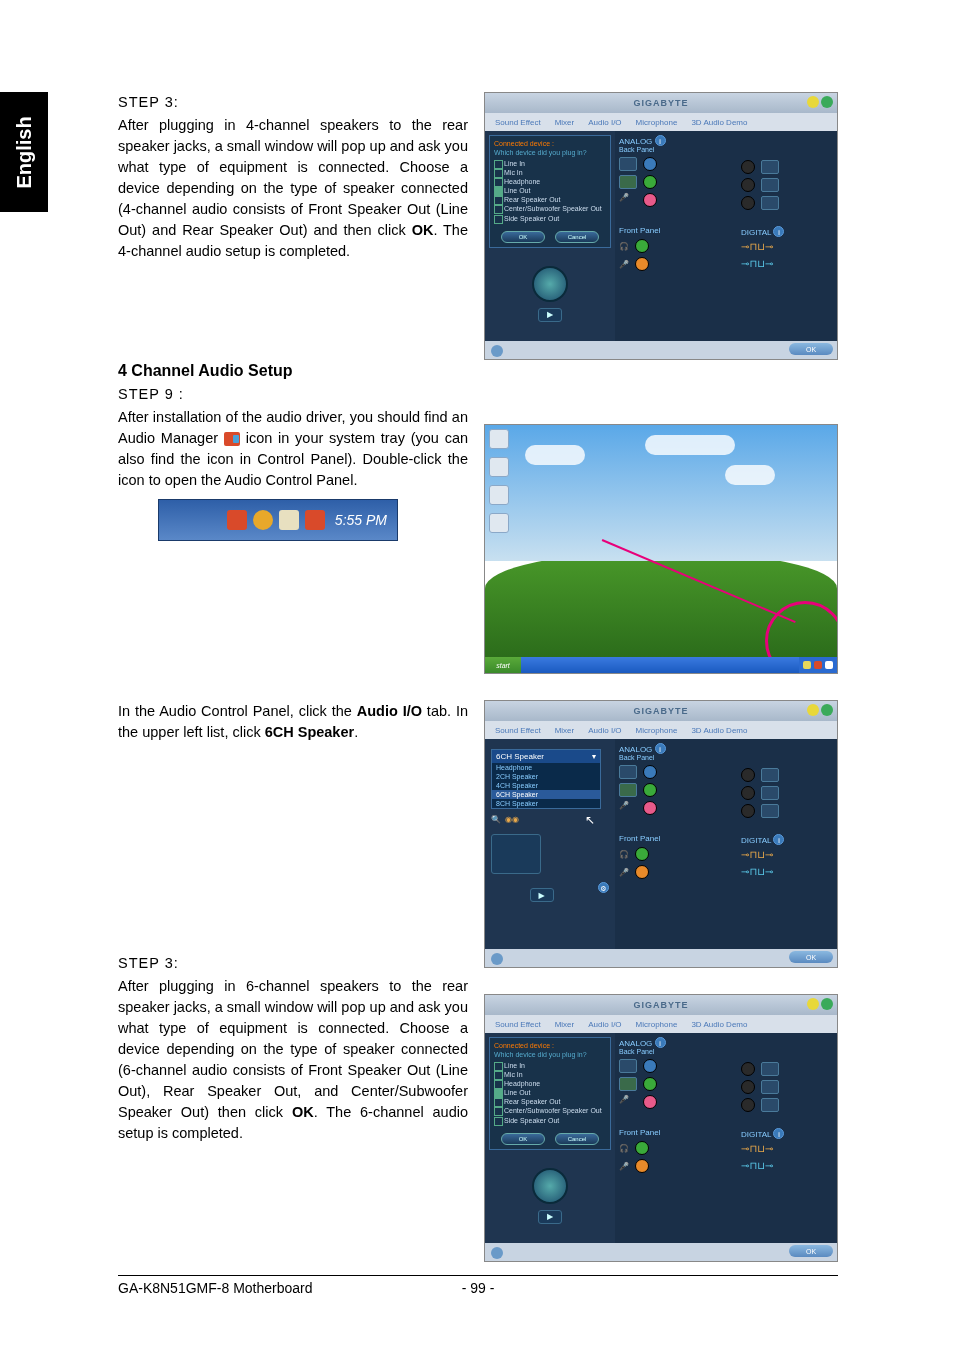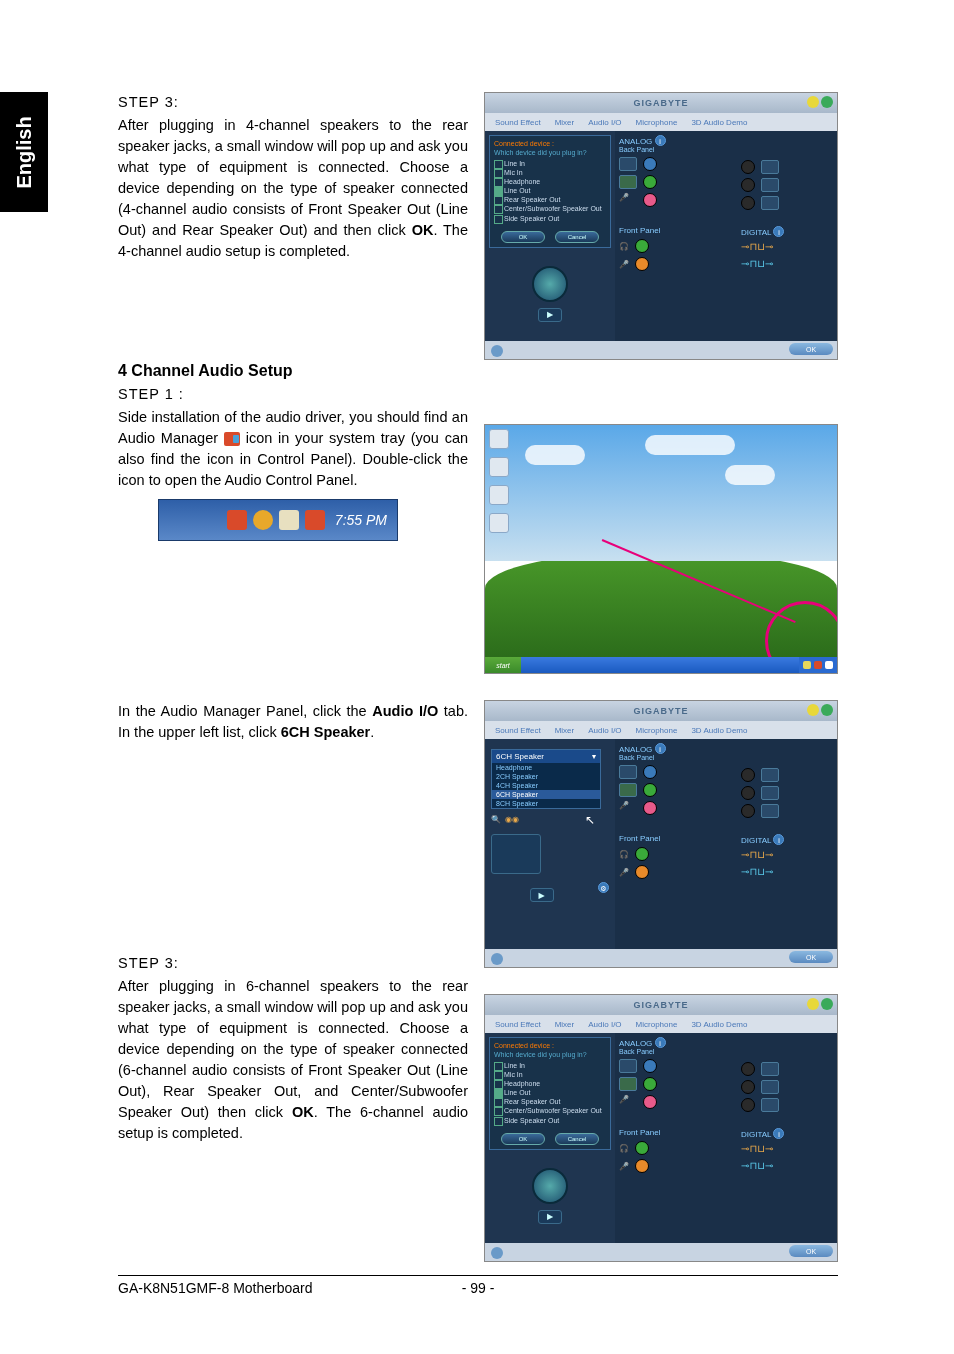--- a/index.html
+++ b/index.html
@@ -324,38 +324,38 @@
   <div class="left-col">
     <div class="step-label">STEP 3:</div>
     <p>
       <span>After plugging in 4-channel speakers to the rear speaker jacks, a small window will pop up and ask you what type of equipment is connected. Choose a device depending on the type of speaker connected (4-channel audio consists of Front Speaker Out (Line Out) and Rear Speaker Out) and then click </span><span class="bold">OK</span><span>. The 4-channel audio setup is completed.</span>
     </p>
   </div>
 
   <div class="section-heading" style="margin-top:100px;">4 Channel Audio Setup</div>
 
   <div class="left-col">
-    <div class="step-label">STEP 1 :</div>
+    <div class="step-label">STEP 9 :</div>
     <p>
-      <span>Side installation of the audio driver, you should find an Audio Manager</span>
+      <span>After installation of the audio driver, you should find an Audio Manager</span>
       <span class="inline-icon"></span>
       <span> icon in your system tray (you can also find the icon in Control Panel).  Double-click the icon to open the Audio Control Panel.</span>
     </p>
     <div class="tray-img">
       <span class="tray-icon" style="background:#d94a2a;"></span>
       <span class="tray-icon" style="background:#e8a82a;border-radius:50%;"></span>
       <span class="tray-icon" style="background:#e8e0c0;"></span>
       <span class="tray-icon" style="background:#d94a2a;position:relative;"></span>
-      <span class="tray-time">7:55 PM</span>
+      <span class="tray-time">5:55 PM</span>
     </div>
   </div>
 
   <div class="left-col" style="margin-top:160px;">
     <p>
-      <span>In the Audio Manager Panel, click the </span><span class="bold">Audio I/O</span><span> tab. In the upper left list, click </span><span class="bold">6CH Speaker</span><span>.</span>
+      <span>In the Audio Control Panel, click the </span><span class="bold">Audio I/O</span><span> tab. In the upper left list, click </span><span class="bold">6CH Speaker</span><span>.</span>
     </p>
   </div>
 
   <div class="left-col" style="margin-top:210px;">
     <div class="step-label">STEP 3:</div>
     <p>
       <span>After plugging in 6-channel speakers to the rear speaker jacks, a small window will pop up and ask you what type of equipment is connected. Choose a device depending on the type of speaker connected (6-channel audio consists of Front Speaker Out (Line Out), Rear Speaker Out, and Center/Subwoofer Speaker Out) then click </span><span class="bold">OK</span><span>. The 6-channel audio setup is completed.</span>
     </p>
   </div>
 </div>

